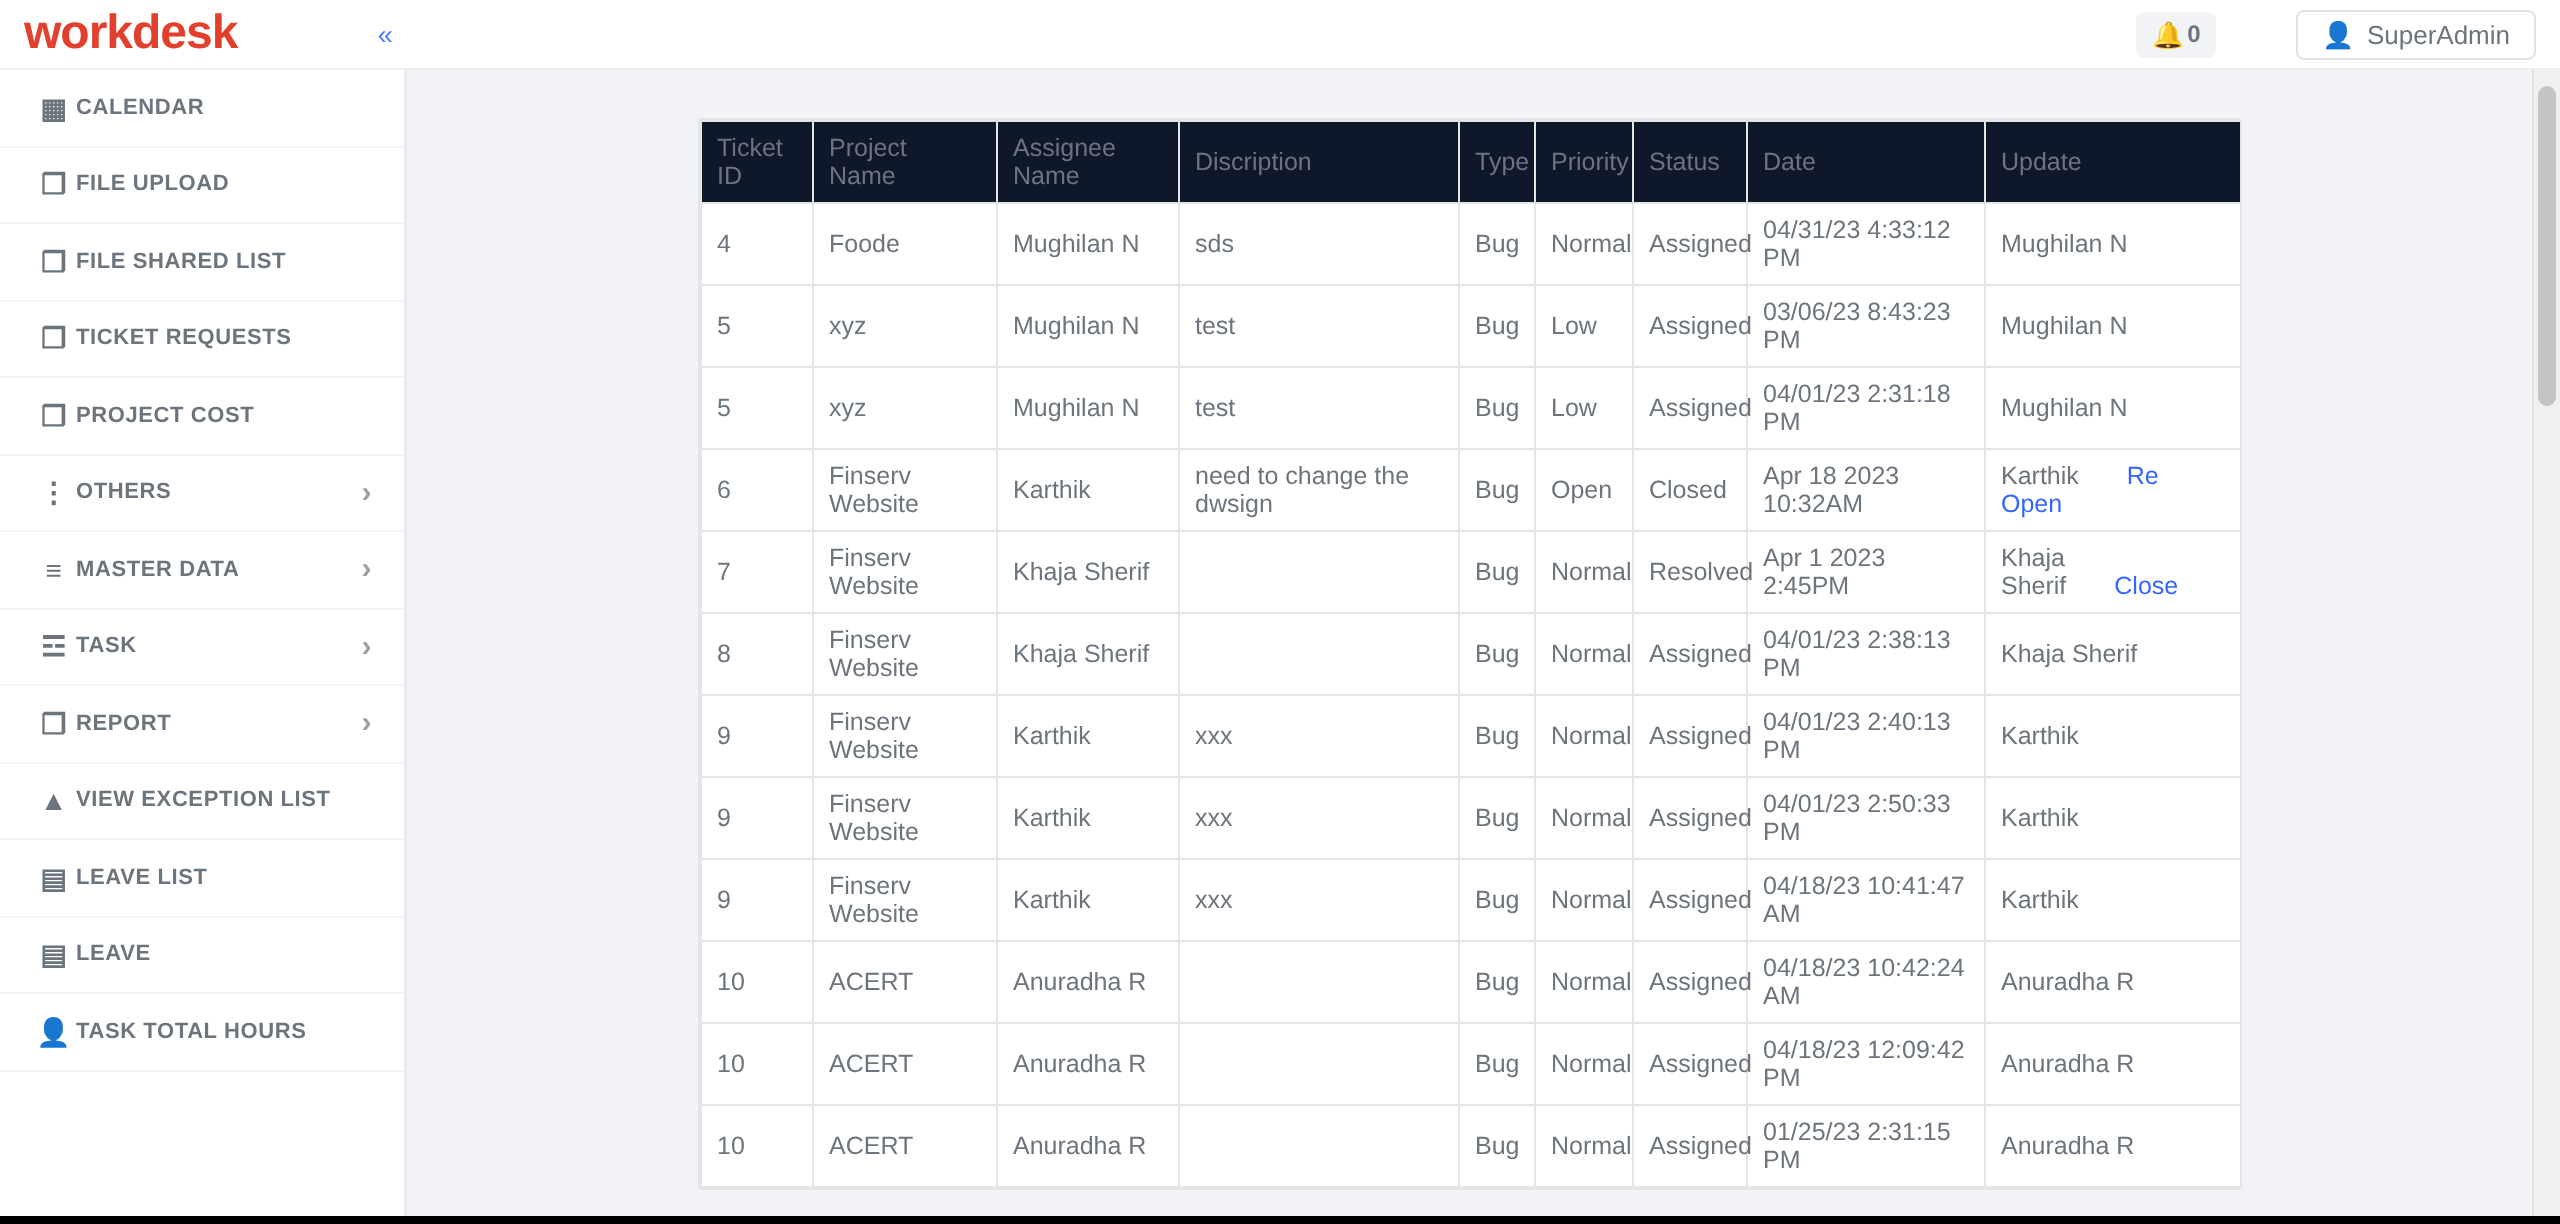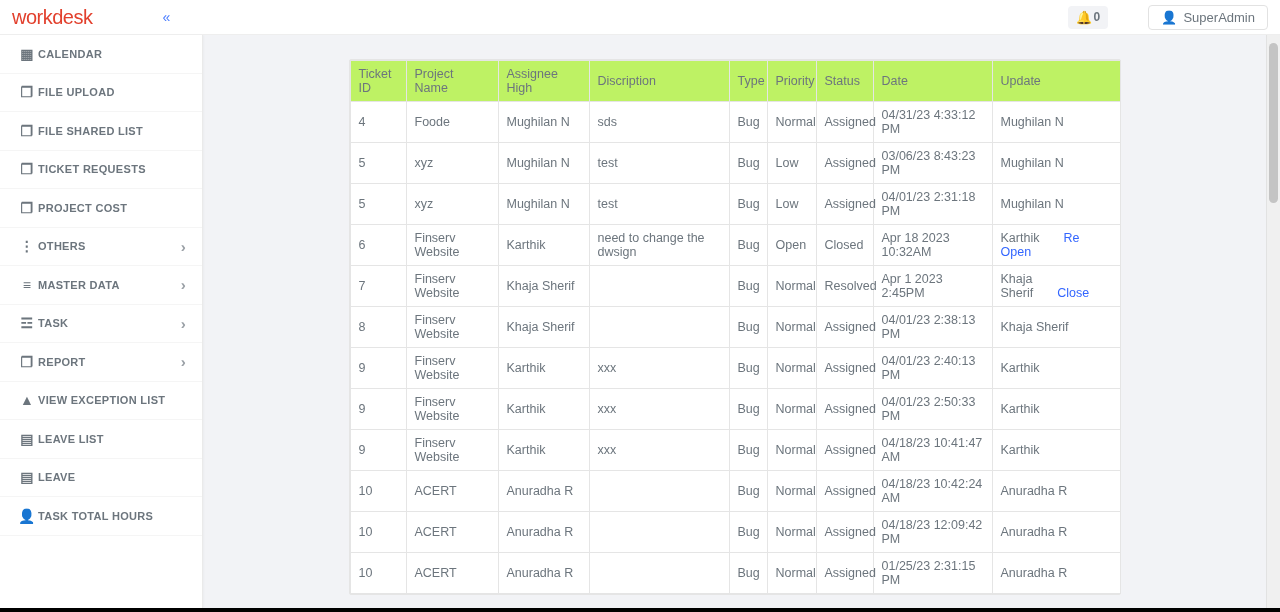--- a/index.html
+++ b/index.html
@@ -1,38 +1,38 @@
 <!DOCTYPE html>
 <html><head>
 <meta charset="utf-8">
 <style>
   * { box-sizing: border-box; margin: 0; padding: 0; }
   body { font-family: "Segoe UI", Arial, sans-serif; font-size: 13px; color: #6c757d; background: #f2f3f6; overflow: hidden; }
   .app { width: 1280px; height: 612px; position: relative; display: flex; flex-direction: column; }
   .header { height: 35px; background: #fff; display: flex; align-items: center; padding: 0 12px; border-bottom: 1px solid #eee; }
-  .logo { color: #e2402d; font-weight: 400; font-size: 20px; letter-spacing: -0.5px; }
+  .logo { color: #e2402d; font-weight: 700; font-size: 24px; letter-spacing: -0.5px; }
   .collapse-btn { margin-left: 70px; color: #4a7dff; font-size: 14px; cursor: pointer; }
   .header-spacer { flex: 1; }
   .notif { display: flex; align-items: center; background: #f2f3f6; border-radius: 4px; padding: 4px 8px; margin-right: 40px; cursor: pointer; }
   .notif .bell { font-size: 13px; color: #6c757d; }
   .notif .count { font-size: 12px; color: #6c757d; font-weight: 600; margin-left: 1px; }
   .user-btn { display: flex; align-items: center; border: 1px solid #e2e2e2; border-radius: 4px; padding: 4px 12px; cursor: pointer; color: #6c757d; font-size: 13px; }
   .user-btn .uicon { margin-right: 6px; font-size: 13px; }
   .main { flex: 1; display: flex; overflow: hidden; }
   .sidebar { width: 203px; background: #fff; border-right: 1px solid #eaeaea; overflow-y: auto; box-shadow: 1px 0 2px rgba(0,0,0,0.03); }
   .nav-item { display: flex; align-items: center; height: 38.5px; padding: 0 16px; cursor: pointer; border-bottom: 1px solid #f5f5f5; color: #6c757d; font-size: 11px; font-weight: 600; letter-spacing: 0.3px; }
   .nav-item .nicon { width: 22px; font-size: 14px; color: #6c757d; display: inline-flex; justify-content: center; }
   .nav-item .nlabel { flex: 1; text-transform: uppercase; }
   .nav-item .chev { color: #9aa0a6; font-size: 15px; }
   .content { flex: 1; position: relative; display: flex; overflow: hidden; }
   .content-inner { flex: 1; overflow-y: auto; padding: 24px 0 0 0; }
   .table-wrap { margin: 0 auto; width: 772px; background: #fff; border: 1px solid #e5e5e5; border-radius: 2px; }
   table { border-collapse: collapse; width: 100%; table-layout: fixed; }
   th, td { border: 1px solid #e5e5e5; padding: 6px 8px; text-align: left; font-weight: 400; color: #6c757d; vertical-align: middle; font-size: 12.5px; }
-  th { background: #bef264; height: 27px; }
+  th { background: #0f172a; height: 27px; }
   td { height: 25.6px; }
   .link-action { color: #3366ff; cursor: pointer; margin-left: 24px; }
   .vscroll { width: 14px; background: #f0f0f0; border-left: 1px solid #e2e2e2; position: relative; }
   .vscroll .thumb { position: absolute; left: 2px; right: 2px; top: 8px; height: 160px; background: #c4c4c4; border-radius: 6px; }
   .footer { height: 24px; background: #fff; border-top: 1px solid #e5e5e5; display: flex; align-items: center; justify-content: flex-end; padding: 0 14px; font-size: 12px; color: #8a8f98; }
   .footer .brand { color: #4a7dff; margin-left: 4px; }
   .bottom-line { height: 4px; background: #000; }
   .col-id { width: 56px; }
   .col-proj { width: 92px; }
   .col-assn { width: 91px; }
@@ -138,21 +138,21 @@
               <col class="col-type">
                 <col class="col-prio">
                 <col class="col-stat">
                 <col class="col-date">
                 <col class="col-upd">
             </colgroup>
             <thead>
                 <tr id="thead-row">
                   <th>Ticket ID</th>
                   <th>Project Name</th>
-                  <th>Assignee High</th>
+                  <th>Assignee Name</th>
                   <th>Discription</th>
                   <th>Type</th>
                   <th>Priority</th>
                   <th>Status</th>
                   <th>Date</th>
                   <th>Update</th>
                 </tr>
               </thead>
             <tbody id="tbody">
                 <tr>

